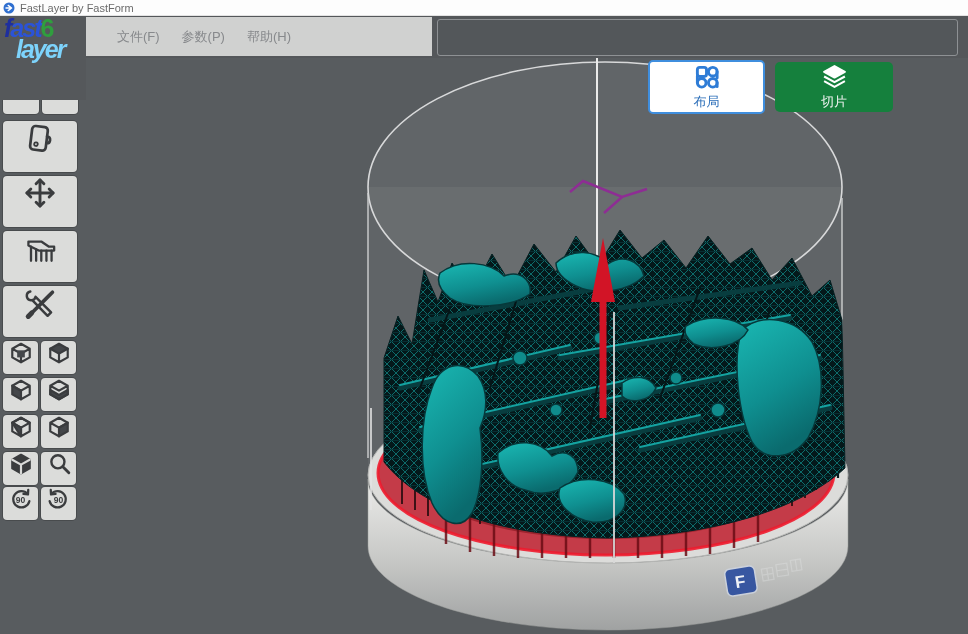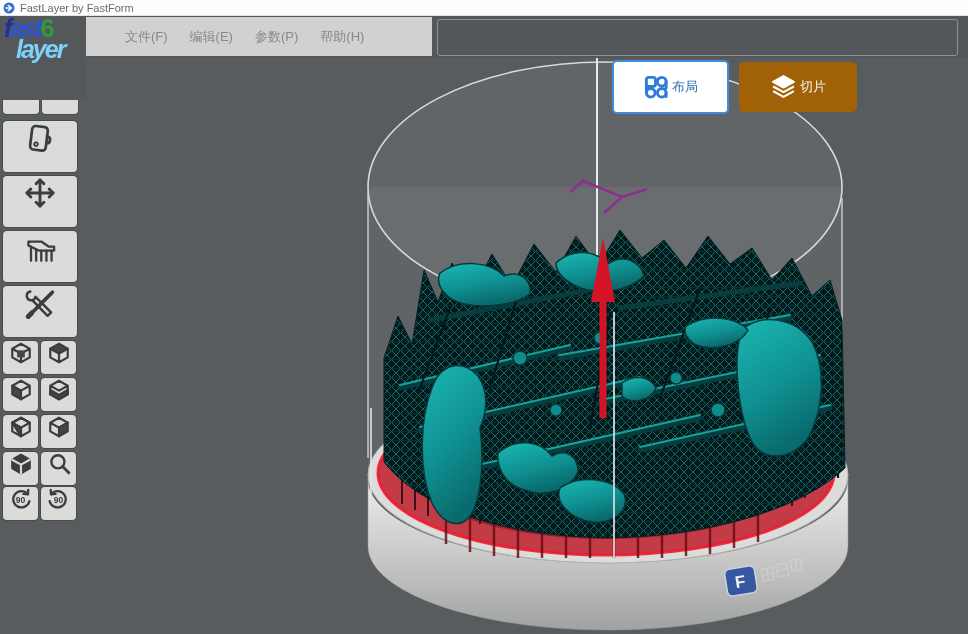--- a/index.html
+++ b/index.html
@@ -13,59 +13,58 @@
   .titlebar .title { font-size:11px; color:#6b6b6b; }
 
   
   .header { position:absolute; left:0; top:16px; width:968px; height:42px; background:#54575a; z-index:30; }
   .logo { position:absolute; left:0; top:16px; width:86px; height:84px; background:#55585b; z-index:35;
           padding:2px 0 0 4px; font-style:italic; font-weight:bold; font-size:25px; line-height:21px;
           letter-spacing:-2px; user-select:none; }
   .logo .p1 { color:#1e2f9e; } .logo .p2 { color:#2b53d8; } .logo .p3 { color:#2f9e3e; font-style:normal; }
   .logo .p4 { color:#7dd3fc; display:block; margin-left:12px; }
   .menubar { position:absolute; left:86px; top:17px; width:346px; height:39px; background:#d0d1d0;
-             display:flex; align-items:center; padding-left:28px; gap:0; z-index:32; }
+             display:flex; align-items:center; padding-left:20px; gap:0; z-index:32; }
   .menu-item { font-size:13px; color:#87898c; padding:0 11px; height:100%; display:flex; align-items:center; cursor:default; }
   .shelf { position:absolute; left:437px; top:19px; width:521px; height:37px; border:1px solid #8e9194;
            border-radius:3px; background:#53575a; z-index:31; }
 
   
   .viewport { position:absolute; left:0; top:58px; width:968px; height:576px; background:#585c5f; }
   .scene { position:absolute; left:0; top:0; width:968px; height:576px; }
 
   
   .tbtn { position:absolute; background:#dbdcda; border:none; border-radius:4px;
           box-shadow:0 0 0 1px rgba(0,0,0,0.18); display:flex; align-items:flex-start; justify-content:center;
           cursor:pointer; padding:0; }
   .tbtn svg { stroke:#3a3c3e; fill:none; stroke-width:2; stroke-linecap:round; stroke-linejoin:round; }
 
   
-  .mode-btn { position:absolute; border-radius:5px; display:flex; flex-direction:row;
-              align-items:center; justify-content:center; gap:3px; cursor:pointer; }
+  .mode-btn { position:absolute; border-radius:5px; display:flex; flex-direction:column;
+              align-items:center; justify-content:center; gap:3px; cursor:pointer;margin-left:36px; }
   .mode-layout { left:612px; top:2px; width:117px; height:54px; background:#ffffff; border:2px solid #3f8ede; color:#2a6db8; }
-  .mode-slice  { left:739px; top:4px; width:118px; height:50px; background:#a16207; border:none; color:#f4f5f5; }
+  .mode-slice  { left:739px; top:4px; width:118px; height:50px; background:#15803d; border:none; color:#f4f5f5; }
   .mode-btn .lbl { font-size:13px; }
 </style>
 </head>
 <body>
 
 <div class="titlebar">
   <svg width="12" height="12" viewBox="0 0 12 12">
     <circle cx="6" cy="6" r="5.5" fill="#2f6fd0"></circle>
     <path d="M3 6 H7 M5.2 3.4 L8.6 6 L5.2 8.6" stroke="#ffffff" stroke-width="1.4" fill="none" stroke-linecap="round" stroke-linejoin="round"></path>
   </svg>
   <span class="title">FastLayer by FastForm</span>
 </div>
 
 <div class="header"></div>
 <div class="logo"><span class="p1">f</span><span class="p2">ast</span><span class="p3">6</span><span class="p4">layer</span></div>
 
 <div class="menubar">
   <div class="menu-item">文件(F)</div>
-  <div class="menu-item">编辑(E)</div>
   <div class="menu-item">参数(P)</div>
   <div class="menu-item">帮助(H)</div>
 </div>
 <div class="shelf"></div>
 
 <div class="viewport">
 
   <svg class="scene" viewBox="0 0 968 576">
     <defs>
       <linearGradient id="platGrad" x1="0" y1="0" x2="0" y2="1">

